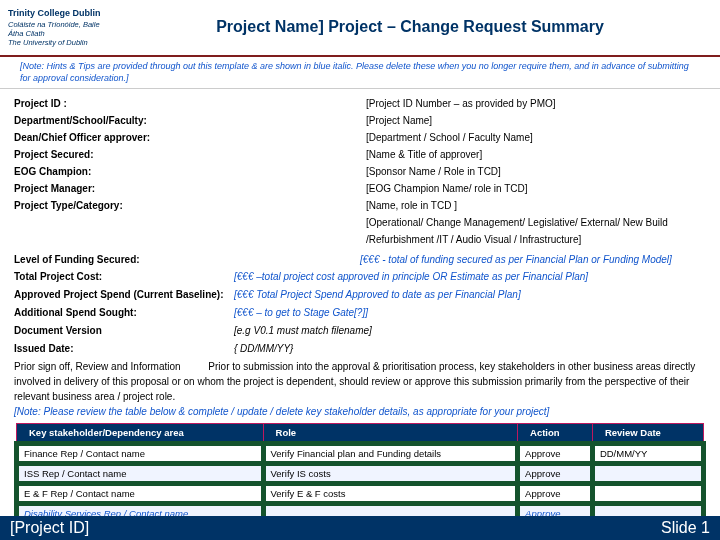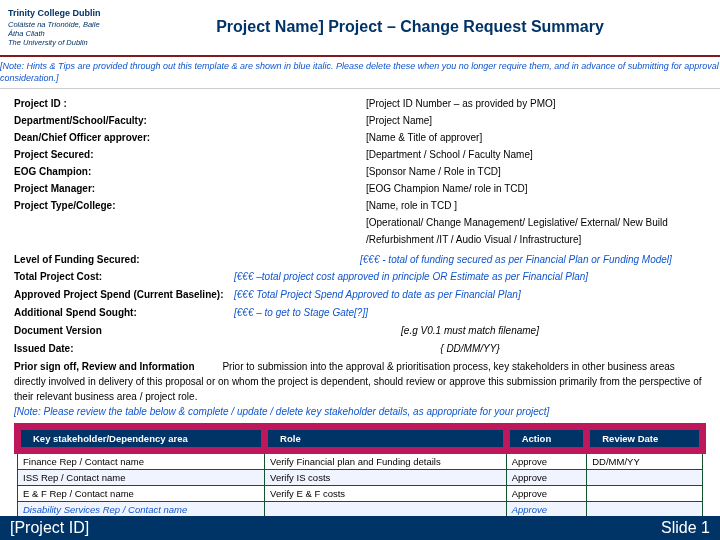--- a/index.html
+++ b/index.html
@@ -42,21 +42,21 @@
       font-weight: bold;
       color: #003366;
     }
 
     
     .note-banner {
       background: #fff;
       color: #1155CC;
       font-style: italic;
       font-size: 9px;
-      padding: 3px 0;
+      padding: 3px 20px;
       border-bottom: 1px solid #ccc;
       line-height: 1.4;
     }
 
     
     .main-content {
       padding: 6px 14px;
     }
 
     
@@ -108,54 +108,53 @@
     .cost-label {
       font-weight: bold;
     }
     .cost-value {
       color: #1155CC;
       font-style: italic;
     }
     .cost-value.black {
       color: #000;
       font-style: italic;
-      text-align: center;
     }
 
     
     .sign-off {
       font-size: 10px;
       line-height: 1.5;
       margin-bottom: 4px;
     }
     .sign-off-title {
-      font-weight: bold;
+      font-weight: normal;
       display: inline;
     }
 
     
     .stakeholder-table {
       width: 100%;
       border-collapse: collapse;
       font-size: 9.5px;
       margin-bottom: 4px;
     }
     .stakeholder-table thead tr {
       background: #003366;
       color: #fff;
     }
     .stakeholder-table th {
       padding: 3px 12px;
       text-align: left;
       font-weight: bold;
-      border: 7px solid #be185d;
+      border: 1px solid #be185d;
     }
     .stakeholder-table td {
       padding: 2px 5px;
-      border: 1px solid #14532d;
+      border: 5px solid #14532d;
     }
     .stakeholder-table tr:nth-child(odd) td {
       background: #fff;
     }
     .stakeholder-table tr:nth-child(even) td {
       background: #f0f4ff;
     }
     .italic-blue {
       color: #1155CC;
       font-style: italic;
@@ -193,27 +192,27 @@
 <div class="main-content">
 
   <div class="project-info">
     <div class="info-left" id="info-labels">
         <div><span class="label">Project ID :</span></div>
         <div><span class="label">Department/School/Faculty:</span></div>
         <div><span class="label">Dean/Chief Officer approver:</span></div>
         <div><span class="label">Project Secured:</span></div>
         <div><span class="label">EOG Champion:</span></div>
         <div><span class="label">Project Manager:</span></div>
-        <div><span class="label">Project Type/College:</span></div>
+        <div><span class="label">Project Type/Category:</span></div>
       </div>
     <div class="info-right" id="info-values">
         <div><span class="value">[Project ID Number – as provided by PMO]</span></div>
         <div><span class="value">[Project Name]</span></div>
+        <div><span class="value">[Department / School / Faculty Name]</span></div>
         <div><span class="value">[Name &amp; Title of approver]</span></div>
-        <div><span class="value">[Department / School / Faculty Name]</span></div>
         <div><span class="value">[Sponsor Name / Role in TCD]</span></div>
         <div><span class="value">[EOG Champion Name/ role in TCD]</span></div>
         <div><span class="value">[Name, role in TCD ]</span></div>
         <div><span class="value">[Operational/ Change Management/ Legislative/ External/ New Build /Refurbishment /IT / Audio Visual / Infrastructure]</span></div>
       </div>
   </div>
 
   <div class="funding-row">
     <div class="funding-label">Level of Funding Secured:</div>
     <div class="funding-value">[€€€ - total of funding secured as per Financial Plan or Funding Model]</div>

